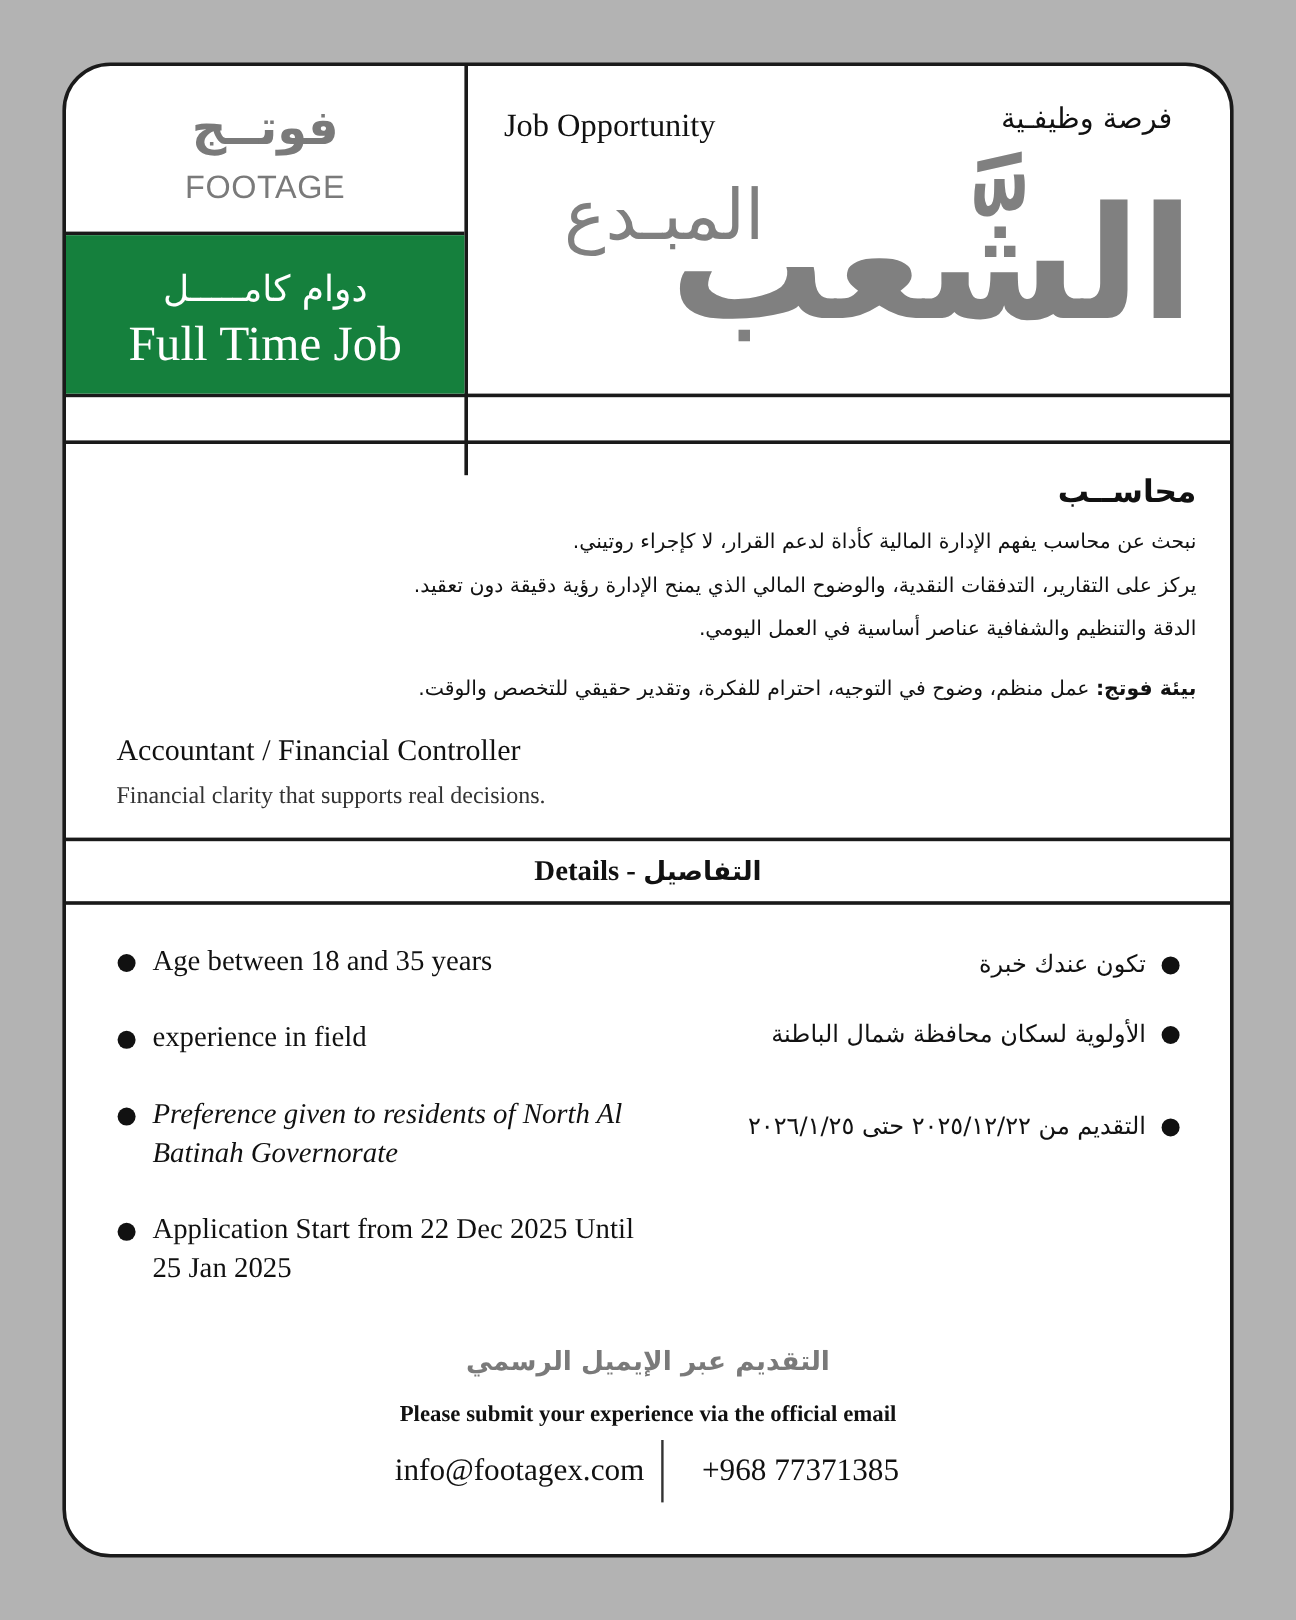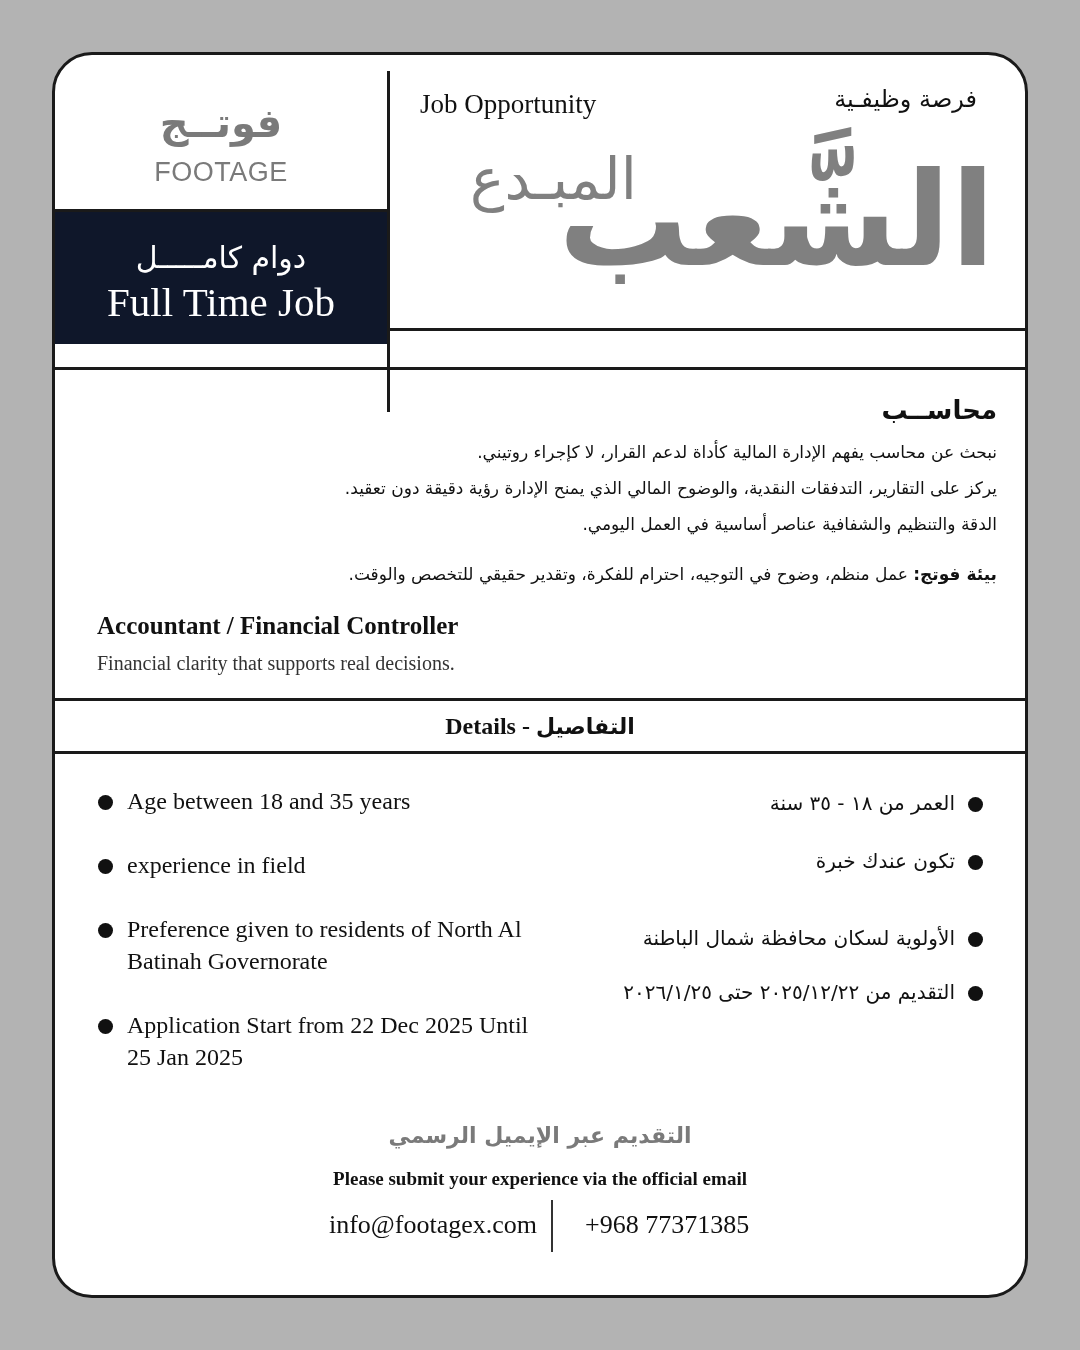--- a/index.html
+++ b/index.html
@@ -22,21 +22,20 @@
       overflow: hidden;
     }
     
     .header {
       position: absolute; left: 0; top: 0; width: 970px; height: 273px;
       border-bottom: 3px solid #1a1a1a;
     }
     .header-left {
       position: absolute; left: 0; top: 0; width: 332px; height: 341px;
       border-right: 3px solid #1a1a1a;
-      margin-top: 16px;
     }
     .logo-box {
       position: absolute; left: 0; top: 0; width: 332px; height: 138px;
       border-bottom: 3px solid #1a1a1a;
       text-align: center;
     }
     .logo-ar {
       position: absolute; left: 0; right: 0; top: 30px;
       font-family: "DejaVu Sans", sans-serif;
       font-weight: bold;
@@ -47,21 +46,21 @@
     }
     .logo-en {
       position: absolute; left: 0; right: 0; top: 86px;
       font-family: "Liberation Sans", sans-serif;
       font-size: 27px;
       letter-spacing: 0.5px;
       color: #7a7a7a;
     }
     .type-box {
       position: absolute; left: 0; top: 141px; width: 332px; height: 132px;
-      background: #0f172a;
+      background: #15803d;
       color: #fff;
       text-align: center;
     }
     .type-ar {
       position: absolute; left: 0; right: 0; top: 28px;
       font-family: "DejaVu Sans", sans-serif;
       font-size: 30px;
       direction: rtl;
     }
     .type-en {
@@ -119,21 +118,21 @@
     }
     .desc-line {
       font-size: 17px; line-height: 36px;
     }
     .desc-env {
       font-size: 17px; line-height: 36px; margin-top: 14px;
     }
     .desc-env b { font-weight: bold; }
     .desc-en-title {
       position: absolute; left: 42px; top: 242px;
-      font-size: 25px; font-weight: bold;
+      font-size: 25px; font-weight: normal;
     }
     .desc-en-sub {
       position: absolute; left: 42px; top: 282px;
       font-size: 20px; color: #333;
     }
     .details-band {
       position: absolute; left: 0; top: 646px; width: 970px; height: 50px;
       border-bottom: 3px solid #1a1a1a;
       text-align: center;
       line-height: 50px;
@@ -162,21 +161,21 @@
       text-align: right;
     }
     .dot {
       position: absolute; width: 15px; height: 15px; border-radius: 50%;
       background: #111;
     }
     .bullets-en .dot { left: 3px; top: 10px; }
     .bullets-ar .dot { right: 2px; top: 10px; }
     .bullets-en .b-item:nth-child(1) { margin-bottom: 32px; }
     .bullets-en .b-item:nth-child(2) { margin-bottom: 32px; }
-    .bullets-en .b-item:nth-child(3) { margin-bottom: 32px; }
+    .bullets-en .b-item:nth-child(3) { margin-bottom: 32px; font-style: italic; }
     .bullets-ar .b-item:nth-child(1) { margin-bottom: 26px; }
     .bullets-ar .b-item:nth-child(2) { margin-bottom: 45px; }
     .bullets-ar .b-item:nth-child(3) { margin-bottom: 22px; }
     
     .apply-ar {
       position: absolute; left: 0; right: 0; top: 1068px;
       text-align: center;
       font-family: "DejaVu Sans", sans-serif;
       font-weight: bold;
       font-size: 22px;
@@ -249,21 +248,20 @@
   </div>
 
   <div class="bullets-en">
     <div class="b-item"><span class="dot"></span><span>Age between 18 and 35 years</span></div>
     <div class="b-item"><span class="dot"></span><span>experience in field</span></div>
     <div class="b-item"><span class="dot"></span><span>Preference given to residents of North Al Batinah Governorate</span></div>
     <div class="b-item"><span class="dot"></span><span>Application Start from 22 Dec 2025 Until 25 Jan 2025</span></div>
   </div>
 
   <div class="bullets-ar">
-    <div class="b-item"><span class="dot"></span><span>العمر من ١٨ - ٣٥ سنة</span></div>
     <div class="b-item"><span class="dot"></span><span>تكون عندك خبرة</span></div>
     <div class="b-item"><span class="dot"></span><span>الأولوية لسكان محافظة شمال الباطنة</span></div>
     <div class="b-item"><span class="dot"></span><span>التقديم من ٢٠٢٥/١٢/٢٢ حتى ٢٠٢٦/١/٢٥</span></div>
   </div>
 
   <div class="apply-ar">التقديم عبر الإيميل الرسمي</div>
   <div class="apply-en">Please submit your experience via the official email</div>
   <div class="contact">
     <div class="email">info@footagex.com</div>
     <div class="vdivider"></div>

